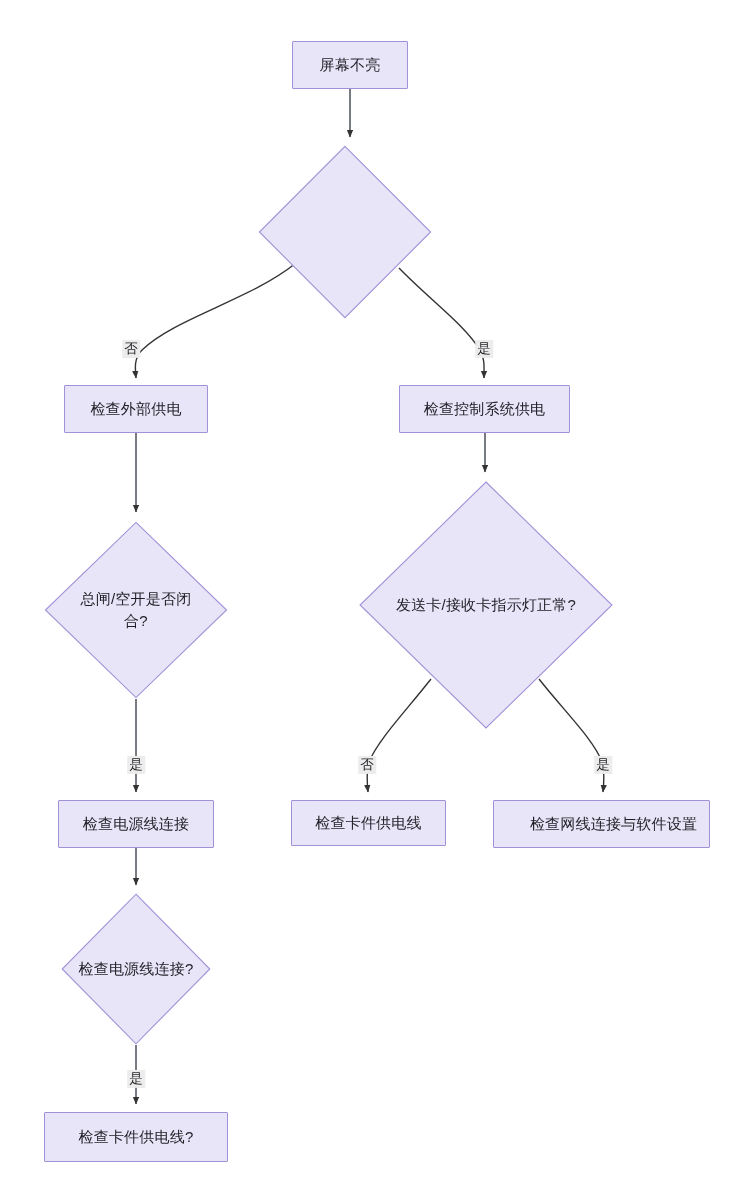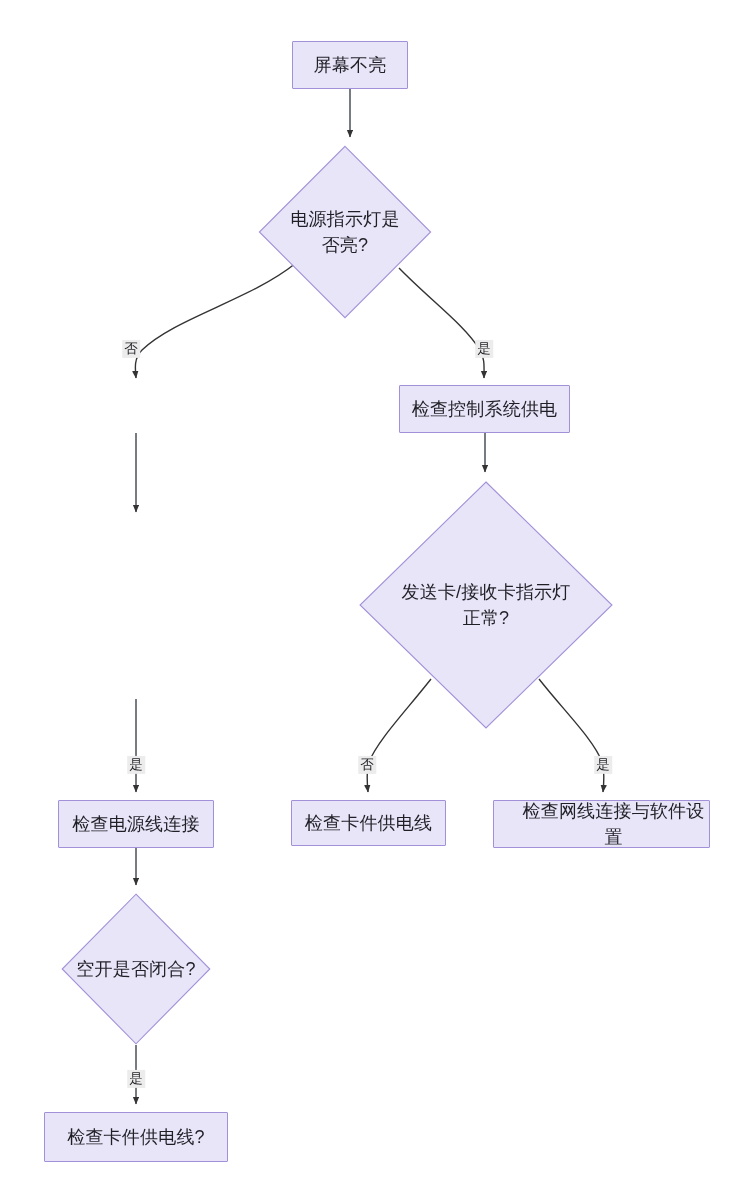--- a/index.html
+++ b/index.html
@@ -28,21 +28,21 @@
     pointer-events: none;
   }
   .node {
     position: absolute;
     box-sizing: border-box;
     display: flex;
     align-items: center;
     justify-content: center;
     text-align: center;
     color: #1f1f26;
-    font-size: 18px;
+    font-size: 15px;
     line-height: 1.45;
     letter-spacing: 0.2px;
   }
   .node.process {
     background: #e8e5f8;
     border: 1.2px solid #a291d8;
     border-radius: 1px;
   }
   .node.decision {
     background: transparent;
@@ -116,28 +116,38 @@
   <div class="node process" style="left:292px; top:41px; width:116px; height:48px;">
     <span class="node-label">屏幕不亮</span>
   </div>
 
   <div class="node decision" style="left:258px; top:145px; width:174px; height:174px;">
     <span class="diamond-shape">
       <svg viewBox="0 0 100 100" preserveAspectRatio="none">
         <polygon points="50,0.8 99.2,50 50,99.2 0.8,50" fill="#e8e5f8" stroke="#a291d8" stroke-width="1.1" vector-effect="non-scaling-stroke"></polygon>
       </svg>
     </span>
-    <span class="node-label">电源指示灯是否亮?</span>
   </div>
 
+  <div class="node process" style="left:64px; top:385px; width:144px; height:48px;">
+    <span class="node-label">检查外部供电</span>
+  </div>
 
   <div class="node process" style="left:399px; top:385px; width:171px; height:48px;">
     <span class="node-label">检查控制系统供电</span>
   </div>
 
+  <div class="node decision" style="left:44px; top:521px; width:184px; height:178px;">
+    <span class="diamond-shape">
+      <svg viewBox="0 0 100 100" preserveAspectRatio="none">
+        <polygon points="50,0.8 99.2,50 50,99.2 0.8,50" fill="#e8e5f8" stroke="#a291d8" stroke-width="1.1" vector-effect="non-scaling-stroke"></polygon>
+      </svg>
+    </span>
+    <span class="node-label">总闸/空开是否闭合?</span>
+  </div>
 
   <div class="node process" style="left:58px; top:800px; width:156px; height:48px;">
     <span class="node-label">检查电源线连接</span>
   </div>
 
   <div class="node decision" style="left:358px; top:480px; width:256px; height:250px;">
     <span class="diamond-shape">
       <svg viewBox="0 0 100 100" preserveAspectRatio="none">
         <polygon points="50,0.8 99.2,50 50,99.2 0.8,50" fill="#e8e5f8" stroke="#a291d8" stroke-width="1.1" vector-effect="non-scaling-stroke"></polygon>
       </svg>
@@ -152,21 +162,21 @@
   <div class="node process" style="left:493px; top:800px; width:217px; height:48px;padding-left:24px;">
     <span class="node-label">检查网线连接与软件设置</span>
   </div>
 
   <div class="node decision" style="left:61px; top:893px; width:150px; height:152px;">
     <span class="diamond-shape">
       <svg viewBox="0 0 100 100" preserveAspectRatio="none">
         <polygon points="50,0.8 99.2,50 50,99.2 0.8,50" fill="#e8e5f8" stroke="#a291d8" stroke-width="1.1" vector-effect="non-scaling-stroke"></polygon>
       </svg>
     </span>
-    <span class="node-label" style="max-width:120px;">空开是否闭合?</span>
+    <span class="node-label" style="max-width:120px;">检查电源线连接?</span>
   </div>
 
   <div class="node process" style="left:44px; top:1112px; width:184px; height:50px;">
     <span class="node-label">检查卡件供电线?</span>
   </div>
 
   <div class="edge-label" style="left:131px; top:349px;">否</div>
 
   <div class="edge-label" style="left:484px; top:349px;">是</div>
 

